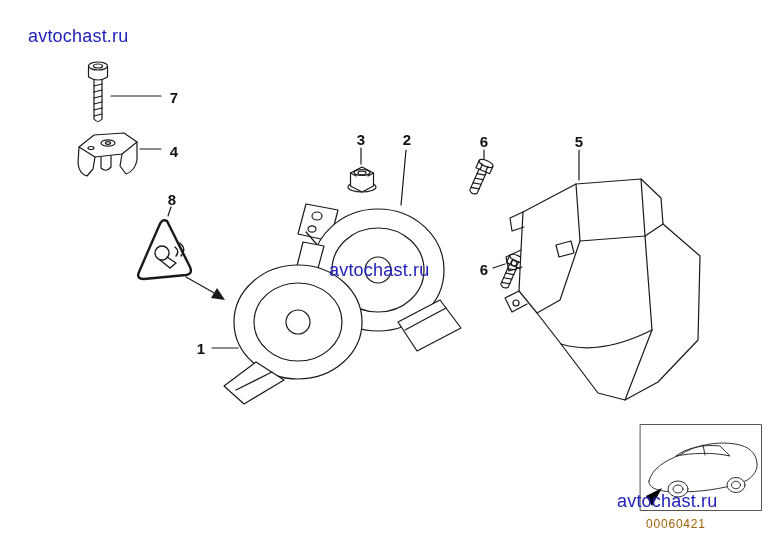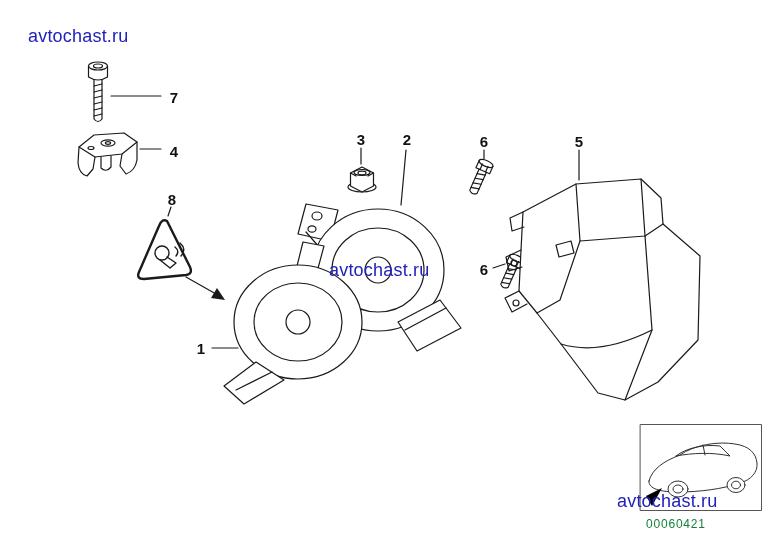--- a/index.html
+++ b/index.html
@@ -18,21 +18,21 @@
   }
   .wm-tl { left:28px; top:26px; }
   .wm-c  { left:329px; top:260px; }
   .wm-br { left:617px; top:491px; }
   .callout {
     position:absolute; transform:translate(-50%,-50%);
     font-size:15px; font-weight:700; color:#111111; line-height:1;
   }
   .diagram-number {
     position:absolute; left:646px; top:517px;
-    font-size:12px; color:#15803d; letter-spacing:0.8px;
+    font-size:12px; color:#a16207; letter-spacing:0.8px;
   }
 </style>
 </head>
 <body>
 
 <div class="stage">
 
   <svg width="773" height="546" viewBox="0 0 773 546">
     <g fill="none" stroke="#1a1a1a" stroke-width="1.2" stroke-linejoin="round" stroke-linecap="round">
 

